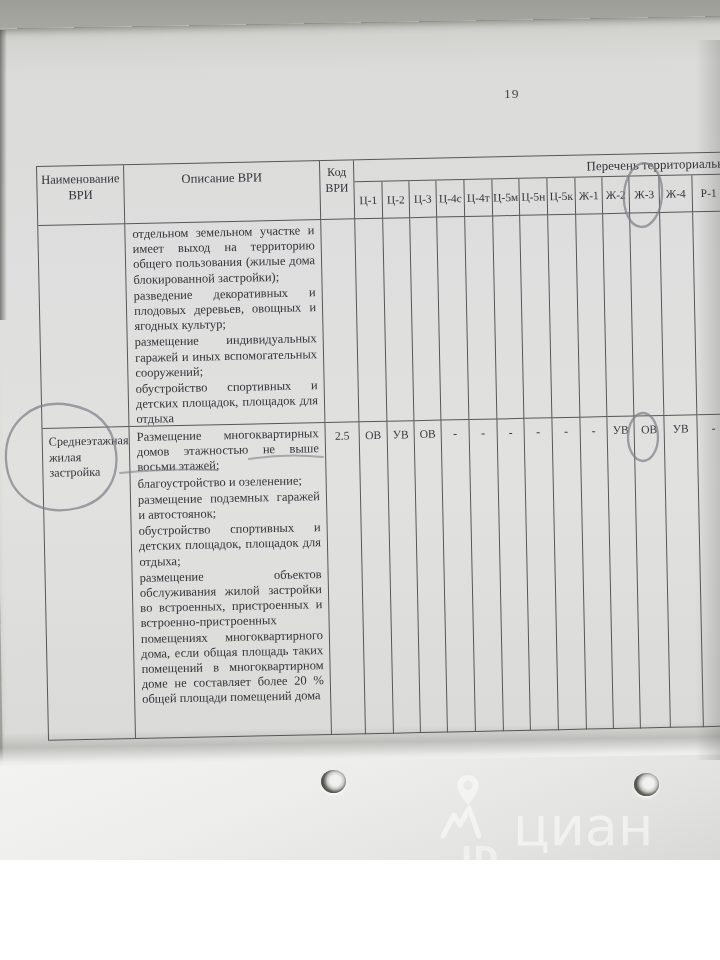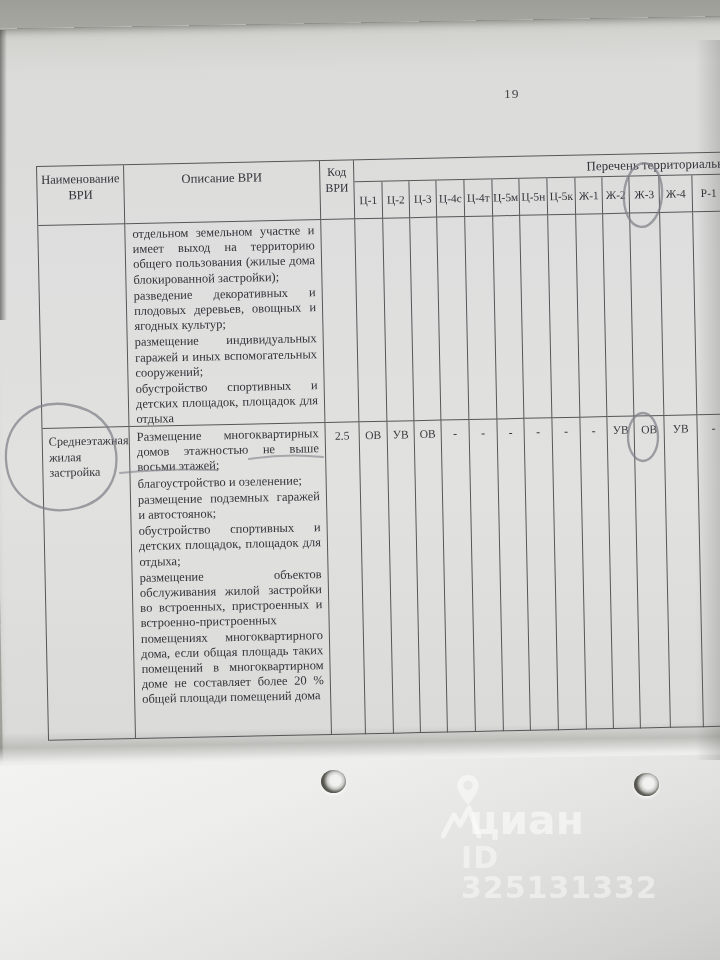--- a/index.html
+++ b/index.html
@@ -1,17 +1,17 @@
 <!DOCTYPE html>
 <html><head>
 <meta charset="utf-8">
 <style>
   html,body { margin:0; padding:0; }
   body { width:720px; height:960px; font-family:"Liberation Serif", serif; }
-  .stage { position:relative; width:720px; height:960px; overflow:hidden; background:#9fa19a; }
+  .stage { position:relative; width:720px; height:860px; overflow:hidden; background:#9fa19a; }
 
   
   .desk-band { position:absolute; left:0; top:0; width:720px; height:52px;
     background:linear-gradient(180deg,#9c9e97 0%,#a6a8a1 60%,#abaca6 100%); }
 
   
   .paper { position:absolute; left:-10px; top:16px; width:744px; height:752px;
     transform:rotate(-1deg); transform-origin:100% 0;
     background:linear-gradient(180deg,#cfcfcb 0%,#dbdbd9 6%,#dedede 30%,#e1e1df 62%,#d9d9d7 100%);
     box-shadow: inset 0 7px 9px -5px rgba(70,70,64,0.55); }
@@ -74,22 +74,22 @@
 
   
   .hole { position:absolute; width:25px; height:23px; border-radius:50%;
     background:radial-gradient(circle at 58% 45%, #f2f2f0 0%, #f0f0ee 28%, #c9c9c5 44%, #5c5b55 62%, #32322f 100%);
     box-shadow:0 2px 3px rgba(255,255,255,0.7); }
   .hole-left { left:321px; top:770px; }
   .hole-right { left:634px; top:773px; }
 
   
   .watermark { position:absolute; left:0; top:0; pointer-events:none; }
-  .wm-brand { position:absolute; left:469px; top:800px;
-    font-family:"DejaVu Sans", sans-serif; font-weight:700; font-size:41px; line-height:1;
+  .wm-brand { position:absolute; left:513px; top:800px;
+    font-family:"DejaVu Sans", sans-serif; font-weight:400; font-size:54px; line-height:1;
     color:rgba(255,255,255,0.52); }
   .wm-id { position:absolute; left:461px; top:843px;
     font-family:"DejaVu Sans", sans-serif; font-weight:700; font-size:30px; line-height:1;
     letter-spacing:1px; color:rgba(255,255,255,0.46); }
   .wm-pin { position:absolute; left:455px; top:774px; opacity:0.5; }
   .wm-mark { position:absolute; left:441px; top:805px; opacity:0.55; }
 </style>
 </head>
 <body>
 

